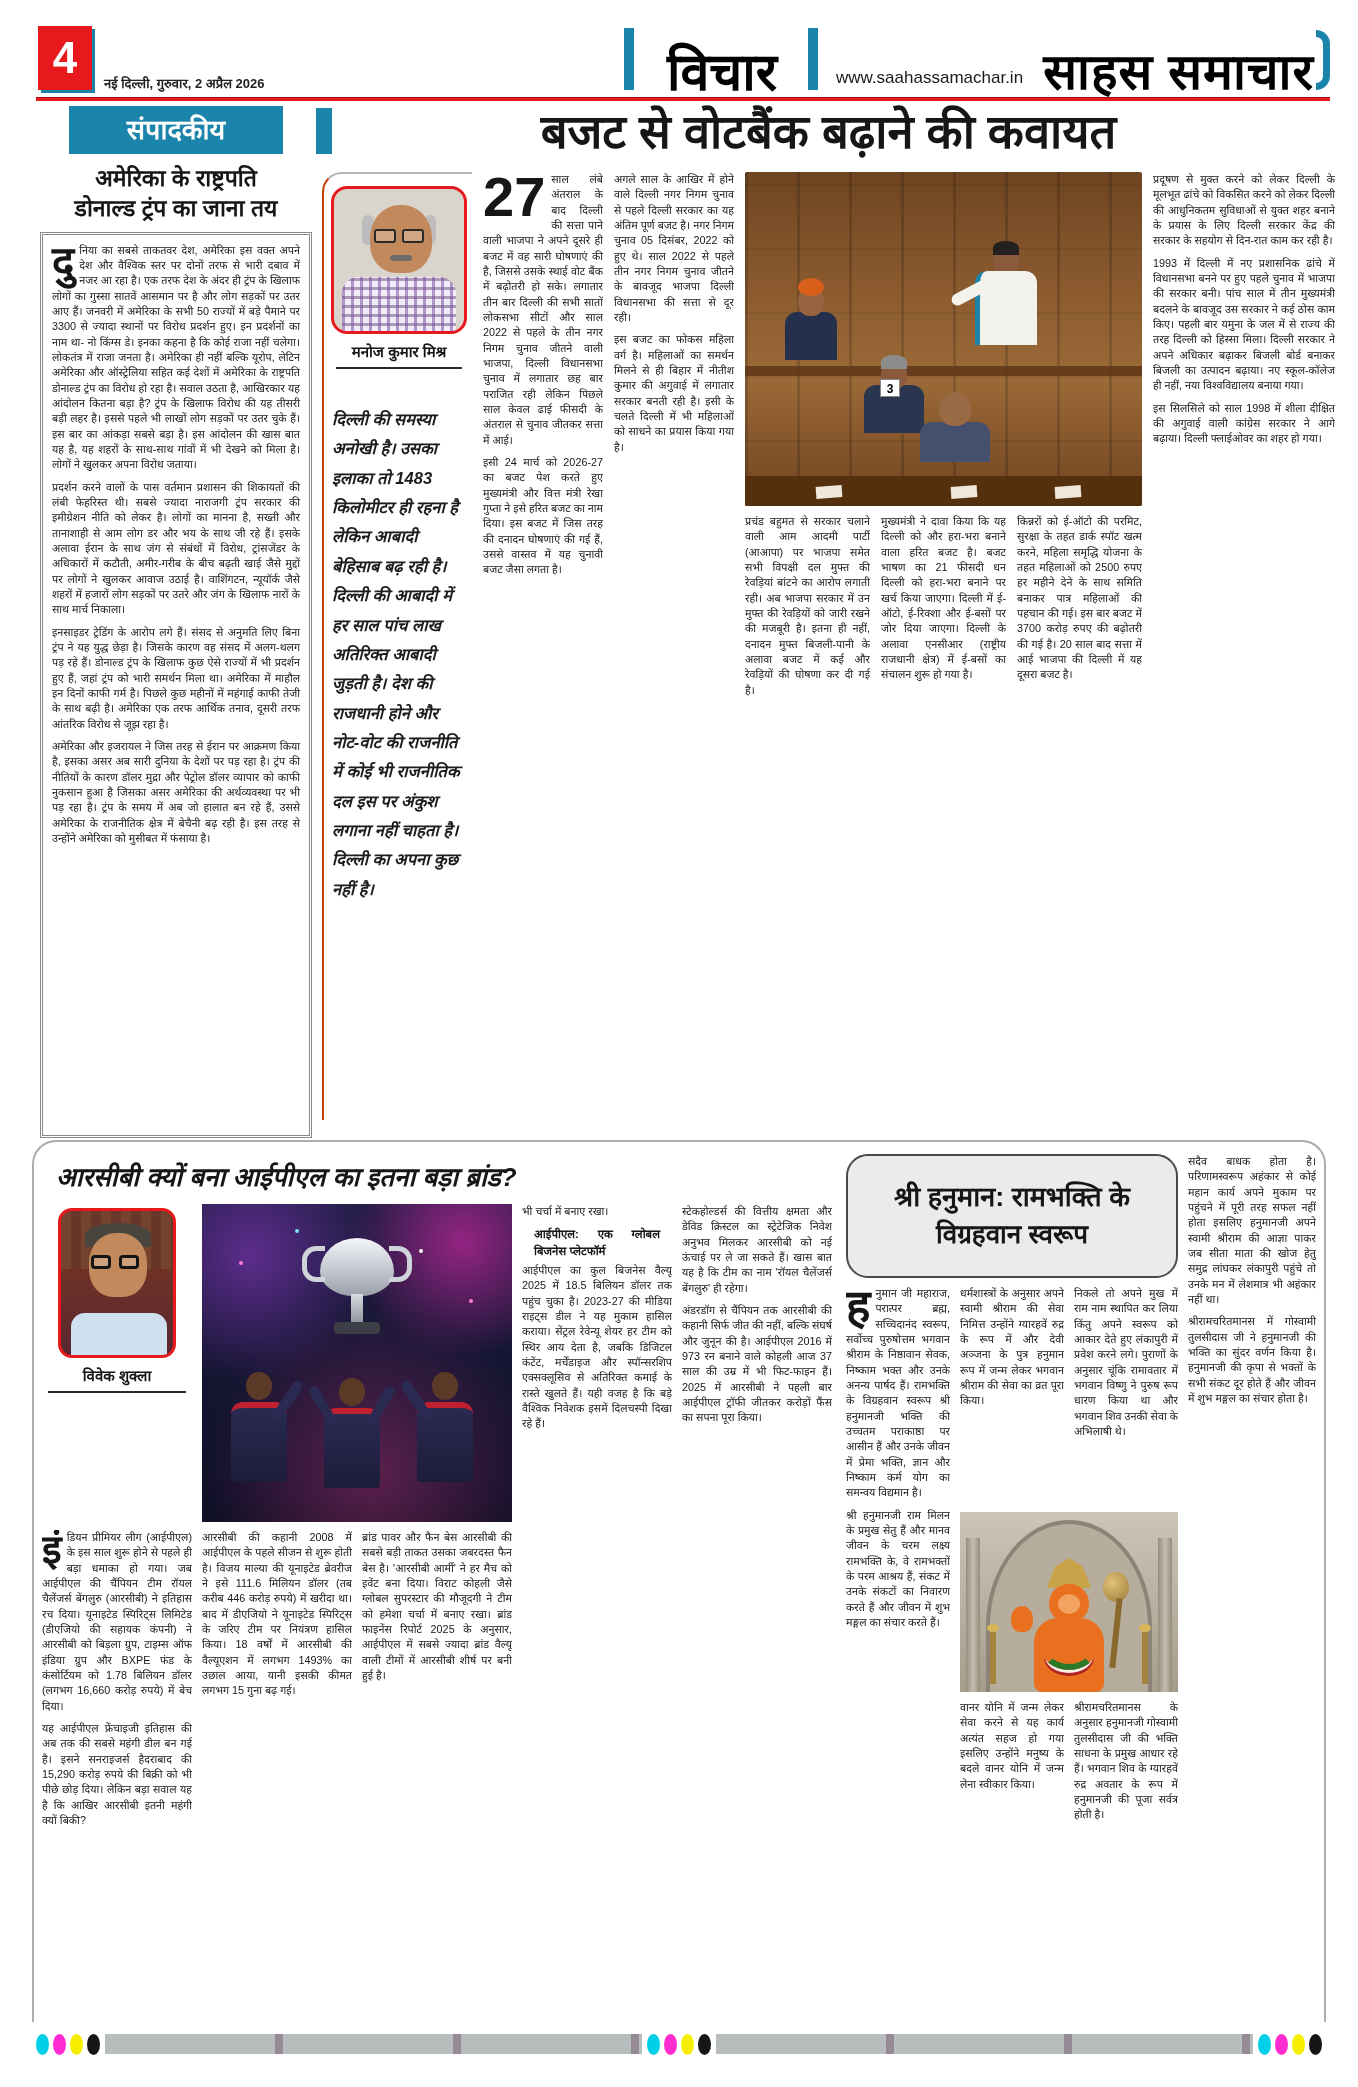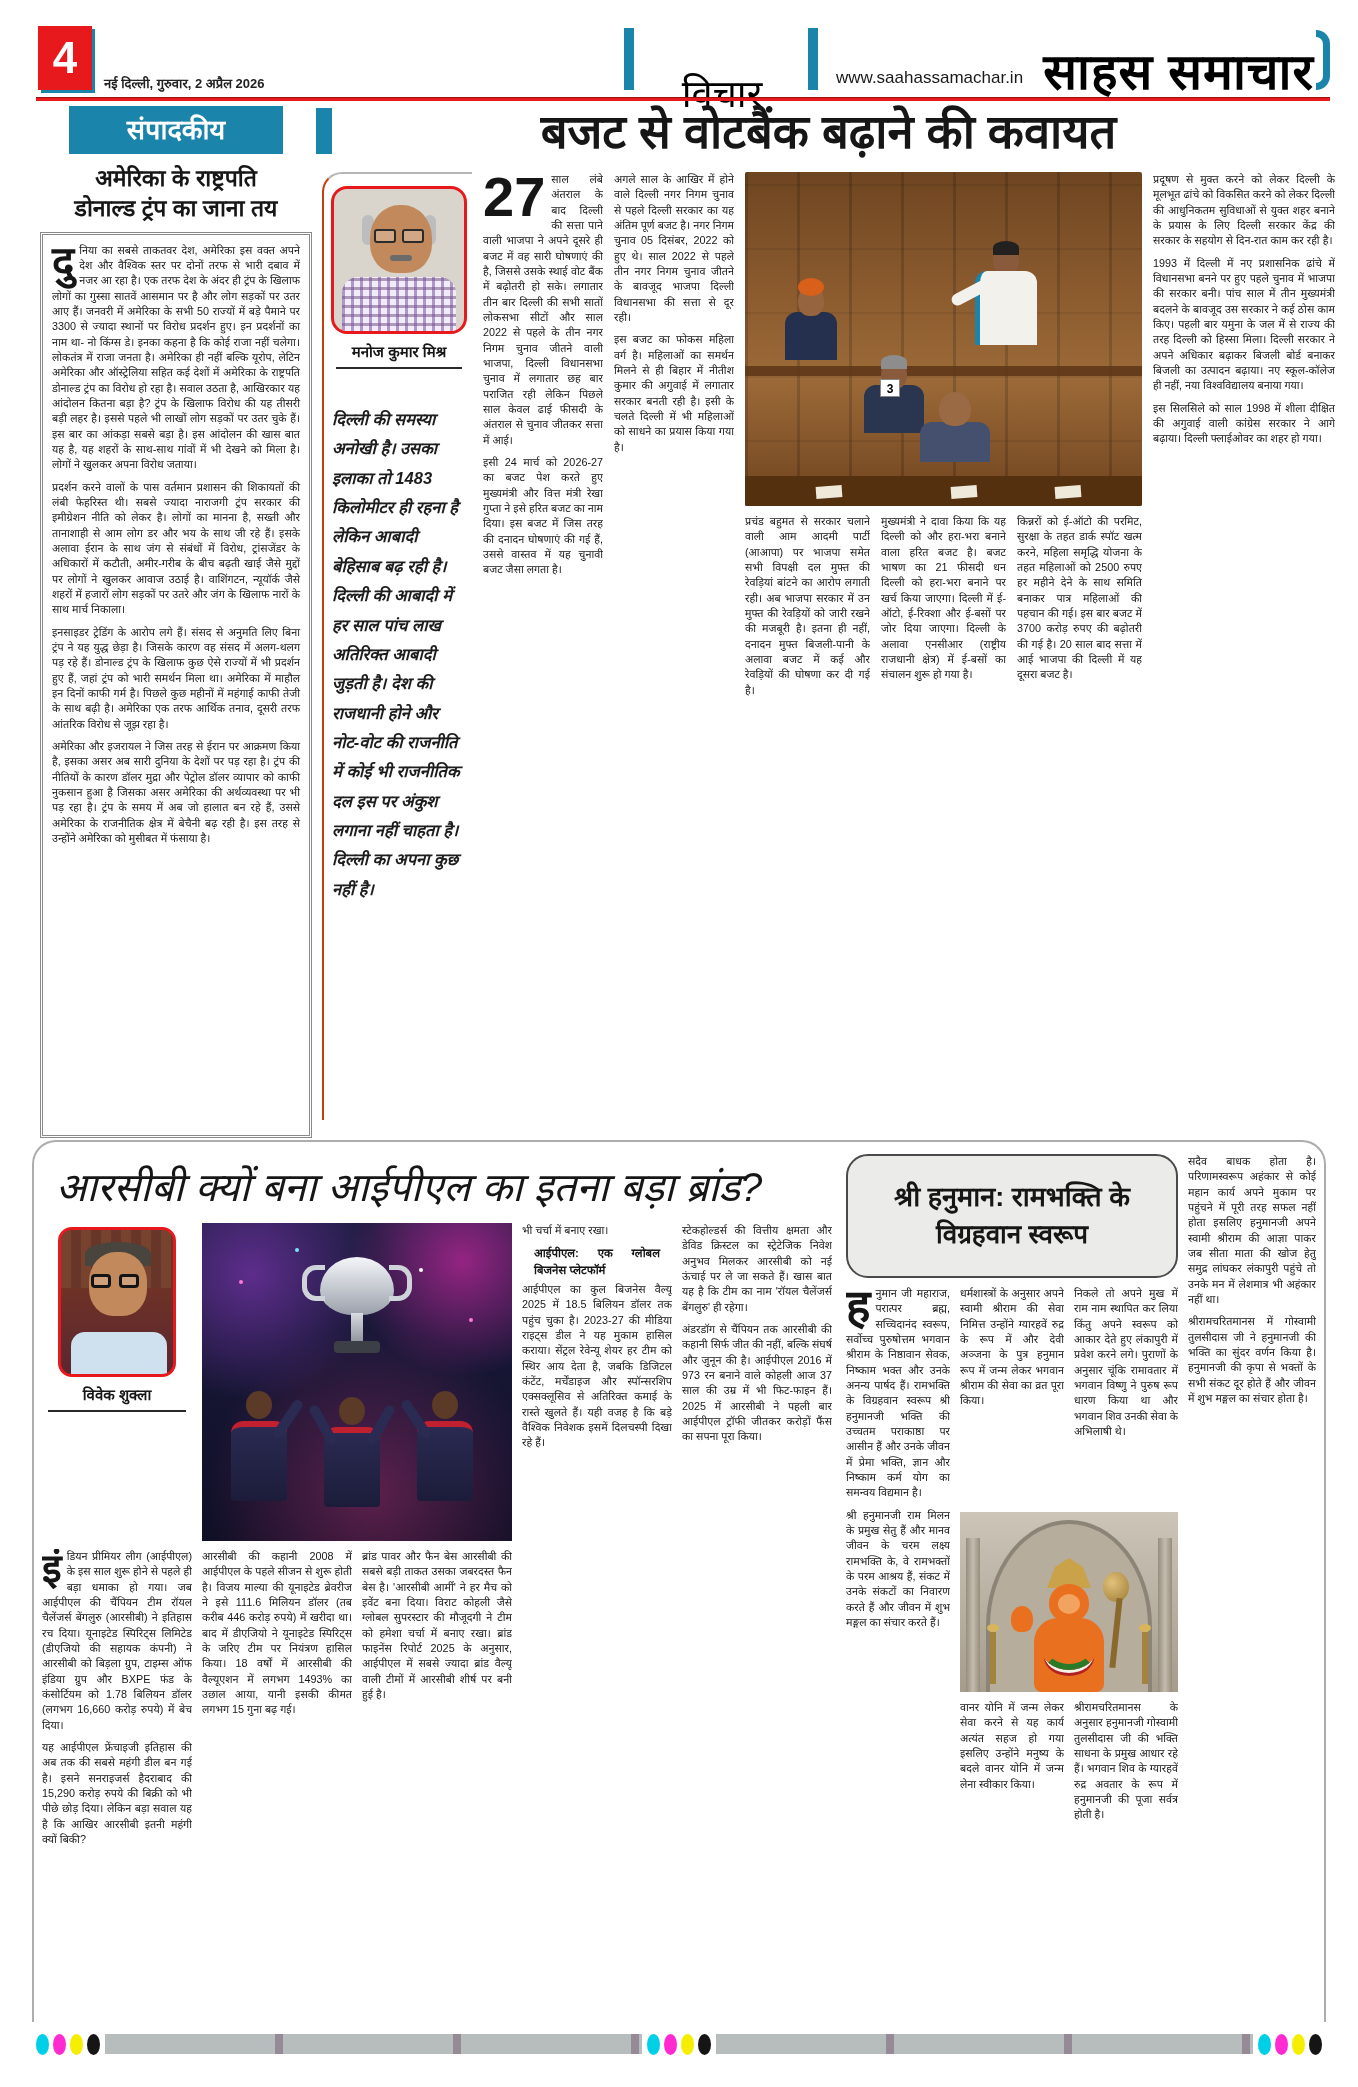--- a/index.html
+++ b/index.html
@@ -7,21 +7,21 @@
   body {
     width:1358px; height:2087px; position:relative;
     font-family:"Liberation Sans", sans-serif; color:#161616; overflow:hidden;
   }
   
   .header { position:absolute; left:36px; right:28px; top:26px; height:68px; }
   .pagebox { position:absolute; left:2px; top:0; width:54px; height:64px; background:#e8191c; color:#fff;
              font-size:44px; font-weight:bold; text-align:center; line-height:64px; box-shadow:3px 3px 0 #1b84aa; }
   .dateline { position:absolute; left:68px; top:48px; font-size:13px; font-weight:bold; color:#222; }
   .vbar { position:absolute; top:2px; width:10px; height:62px; background:#1b84aa; }
-  .vichar { position:absolute; left:606px; top:8px; width:160px; text-align:center; font-size:38px; font-weight:normal; color:#000;margin-top:32px; }
+  .vichar { position:absolute; left:606px; top:8px; width:160px; text-align:center; font-size:52px; font-weight:bold; color:#000; }
   .website { position:absolute; left:800px; top:42px; font-size:17px; color:#1a1a1a; }
   .masthead { position:absolute; right:16px; top:10px; font-size:50px; font-weight:bold; color:#000; letter-spacing:1px; }
   .masthead-bracket { position:absolute; right:0; top:4px; width:14px; height:60px; border-right:7px solid #1b84aa;
              border-top:7px solid #1b84aa; border-bottom:7px solid #1b84aa; border-radius:0 14px 14px 0; }
   .red-rule { position:absolute; left:36px; right:28px; top:97px; height:4px; background:#e8191c; border-top:1px solid #9e0f12; }
 
   
   .editorial { position:absolute; left:40px; top:106px; width:272px; }
   .ed-label { width:214px; margin:0 auto; background:#1b84aa; color:#fff; text-align:center;
               font-size:27px; font-weight:bold; padding:4px 0 7px; }
@@ -77,21 +77,21 @@
   .torso-c { width:52px; height:48px; border-radius:12px 12px 0 0; margin:-4px auto 0; }
   .woman-arm { position:absolute; left:-30px; top:16px; width:40px; height:12px; background:#f3f1ec; border-radius:6px; transform:rotate(-28deg); }
   .tag3 { position:absolute; left:34%; top:62%; width:20px; height:18px; background:#fff; color:#000;
           font-size:12px; font-weight:bold; text-align:center; line-height:18px; border:1px solid #888; }
 
   
   .bottom { position:absolute; left:32px; top:1140px; width:1294px; height:882px;
             border:2px solid #adadad; border-bottom:none; border-radius:24px 24px 0 0;
             padding:12px 8px 0; display:flex; gap:12px; overflow:hidden; }
   .rcb { width:792px; }
-  .rcb-head { font-size:40px; font-weight:normal; font-style:italic; padding:4px 0 10px 14px; letter-spacing:0; }
+  .rcb-head { font-size:26px; font-weight:bold; font-style:italic; padding:4px 0 10px 14px; letter-spacing:0; }
   .rcb-grid { display:grid; grid-template-columns:150px 150px 150px 150px 150px; column-gap:10px; row-gap:8px;
               grid-template-rows:318px auto; height:792px; overflow:hidden; }
   .rcb-author { grid-column:1; grid-row:1; } .rcb-c1 { grid-column:1; grid-row:2; }
   .rcb-photo { grid-column:2/4; grid-row:1; }
   .rcb-c2 { grid-column:2; grid-row:2; } .rcb-c3 { grid-column:3; grid-row:2; }
   .rcb-c4 { grid-column:4; grid-row:1/3; } .rcb-c5 { grid-column:5; grid-row:1/3; }
   .dc-i { float:left; font-size:40px; font-weight:bold; line-height:.85; padding:2px 5px 0 0; }
   .subhead { font-size:11.5px; font-weight:bold; margin:4px 12px; }
 
   .vphoto { width:118px; height:150px; margin:4px auto 0; border:3px solid #e8191c; border-radius:14px;

